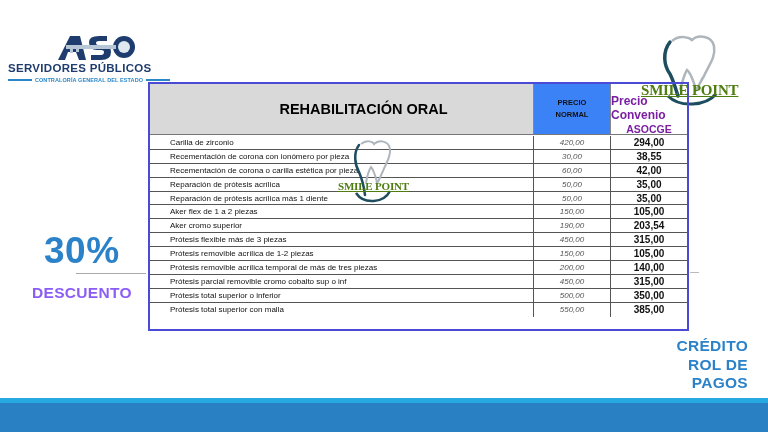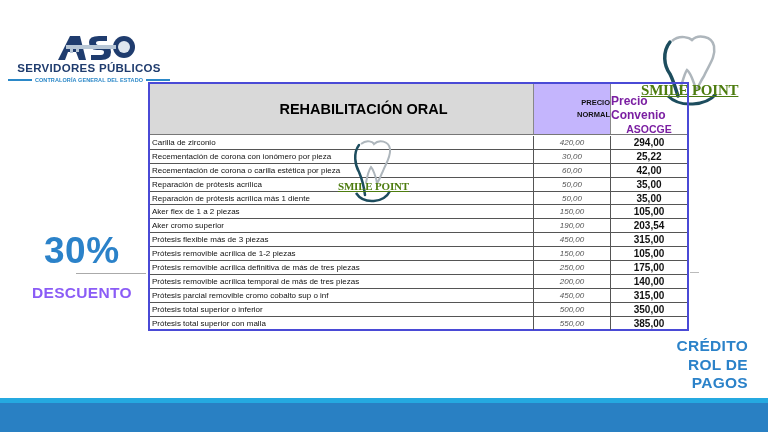--- a/index.html
+++ b/index.html
@@ -2,21 +2,21 @@
 <html><head>
   <meta charset="utf-8">
   <style>
     * { margin: 0; padding: 0; box-sizing: border-box; }
     html, body { width: 768px; height: 432px; overflow: hidden; background: #ffffff; }
     body { position: relative; font-family: "Liberation Sans", sans-serif; }
 
     
     .aso-logo { position: absolute; left: 8px; top: 32px; width: 162px; height: 50px; }
     .aso-mark { position: absolute; left: 48px; top: 2px; width: 80px; height: 26px; }
-    .aso-title { position: absolute; left: 0; top: 30px; width: 162px; text-align: center;
+    .aso-title { position: absolute; left: 0; top: 30px; width: 162px; 
       font-weight: bold; font-size: 11.5px; color: #1f3c6e; letter-spacing: 0.3px; white-space: nowrap; }
     .aso-sub { position: absolute; left: 0; top: 44px; width: 162px; height: 8px; display: flex; align-items: center; gap: 3px; }
     .aso-sub .line { flex: 1; height: 1.5px; background: #2b88c8; }
     .aso-sub .txt { font-size: 5.5px; font-weight: bold; color: #2b88c8; white-space: nowrap; letter-spacing: 0.1px; }
 
     
     .smile { position: absolute; }
     .smile svg { position: absolute; }
     .smile .smile-text { position: absolute; font-family: "Liberation Serif", serif; font-weight: bold; color: #4d7c0f; white-space: nowrap; text-decoration: underline; }
     .smile-top { left: 640px; top: 30px; width: 110px; height: 80px; }
@@ -25,30 +25,30 @@
     .smile-mid { left: 334px; top: 139px; width: 90px; height: 70px; }
     .smile-mid svg { left: 18px; top: 0; width: 40px; height: 66px; }
     .smile-mid .smile-text { left: 4px; top: 41px; font-size: 11px; letter-spacing: -0.2px; }
 
     
     .price-table { position: absolute; left: 148px; top: 82px; width: 541px; height: 249px;
       border: 2px solid #4a4ad6; background: transparent; }
     .thead { position: absolute; left: 0; top: 0; width: 537px; height: 51px; display: flex; border-bottom: 1.5px solid #777; }
     .th-title { width: 384px; height: 100%; background: #d9d9d9; display: flex; align-items: center; justify-content: center;
       font-weight: bold; font-size: 14.5px; color: #000; border-right: 1px solid #888; padding-left: 44px; }
-    .th-normal { width: 77px; height: 100%; background: #c4b5fd; display: flex; flex-direction: column; align-items: flex-end; justify-content: center;
+    .th-normal { width: 77px; height: 100%; background: #3b82f6; display: flex; flex-direction: column; align-items: center; justify-content: center;
       font-weight: bold; font-size: 7.5px; color: #111; line-height: 12px; border-right: 1px solid #888; }
     .th-conv { width: 76px; height: 100%; display: flex; flex-direction: column; align-items: center; justify-content: center; padding-top: 10px; }
     .th-conv .l1 { font-size: 12px; font-weight: bold; color: #7b1fa2; }
     .th-conv .l2 { font-size: 10.5px; font-weight: bold; color: #7b1fa2; margin-top: 1px; }
 
     .tbody { position: absolute; left: 0; top: 52px; width: 537px; }
     .row { display: flex; height: 13.9px; border-bottom: 1px solid #555; }
     .row:last-child { border-bottom: none; }
-    .cell-desc { width: 384px; font-size: 8px; color: #111; line-height: 13px; padding-left: 2px; border-right: 1px solid #555; white-space: nowrap; overflow: hidden; }
+    .cell-desc { width: 384px; font-size: 8px; color: #111; line-height: 13px; padding-left: 20px; border-right: 1px solid #555; white-space: nowrap; overflow: hidden; }
     .cell-normal { width: 77px; font-size: 8px; font-style: italic; color: #555; line-height: 13px; text-align: center; border-right: 1px solid #555; }
     .cell-conv { width: 76px; font-size: 10px; font-weight: bold; color: #111; line-height: 13px; text-align: center; }
 
     
     .discount-pct { position: absolute; left: 44px; top: 230px; font-size: 37px; font-weight: bold; color: #2b82c9; letter-spacing: 0.5px; }
     .discount-line { position: absolute; left: 76px; top: 273px; width: 70px; height: 1px; background: #aaa; }
     .discount-label { position: absolute; left: 32px; top: 284px; font-size: 15.5px; font-weight: bold; color: #8b5cf6; letter-spacing: 0.3px; }
     .side-line { position: absolute; left: 690px; top: 272px; width: 9px; height: 1px; background: #bbb; }
 
     
@@ -102,21 +102,21 @@
   </div>
   <div class="tbody">
     <div class="row">
         <div class="cell-desc">Carilla de zirconio</div>
         <div class="cell-normal">420,00</div>
         <div class="cell-conv">294,00</div>
       </div>
     <div class="row">
         <div class="cell-desc">Recementación de corona con ionómero por pieza</div>
         <div class="cell-normal">30,00</div>
-        <div class="cell-conv">25,22</div>
+        <div class="cell-conv">38,55</div>
       </div>
     <div class="row">
         <div class="cell-desc">Recementación de corona o carilla estética por pieza</div>
         <div class="cell-normal">60,00</div>
         <div class="cell-conv">42,00</div>
       </div>
     <div class="row">
         <div class="cell-desc">Reparación de prótesis acrílica</div>
         <div class="cell-normal">50,00</div>
         <div class="cell-conv">35,00</div>
@@ -138,25 +138,20 @@
       </div>
     <div class="row">
         <div class="cell-desc">Prótesis flexible más de 3 piezas</div>
         <div class="cell-normal">450,00</div>
         <div class="cell-conv">315,00</div>
       </div>
     <div class="row">
         <div class="cell-desc">Prótesis removible acrílica de 1-2 piezas</div>
         <div class="cell-normal">150,00</div>
         <div class="cell-conv">105,00</div>
-      </div>
-    <div class="row">
-        <div class="cell-desc">Prótesis removible acrílica definitiva de más de tres piezas</div>
-        <div class="cell-normal">250,00</div>
-        <div class="cell-conv">175,00</div>
       </div>
     <div class="row">
         <div class="cell-desc">Prótesis removible acrílica temporal de más de tres piezas</div>
         <div class="cell-normal">200,00</div>
         <div class="cell-conv">140,00</div>
       </div>
     <div class="row">
         <div class="cell-desc">Prótesis parcial removible cromo cobalto sup o inf</div>
         <div class="cell-normal">450,00</div>
         <div class="cell-conv">315,00</div>

